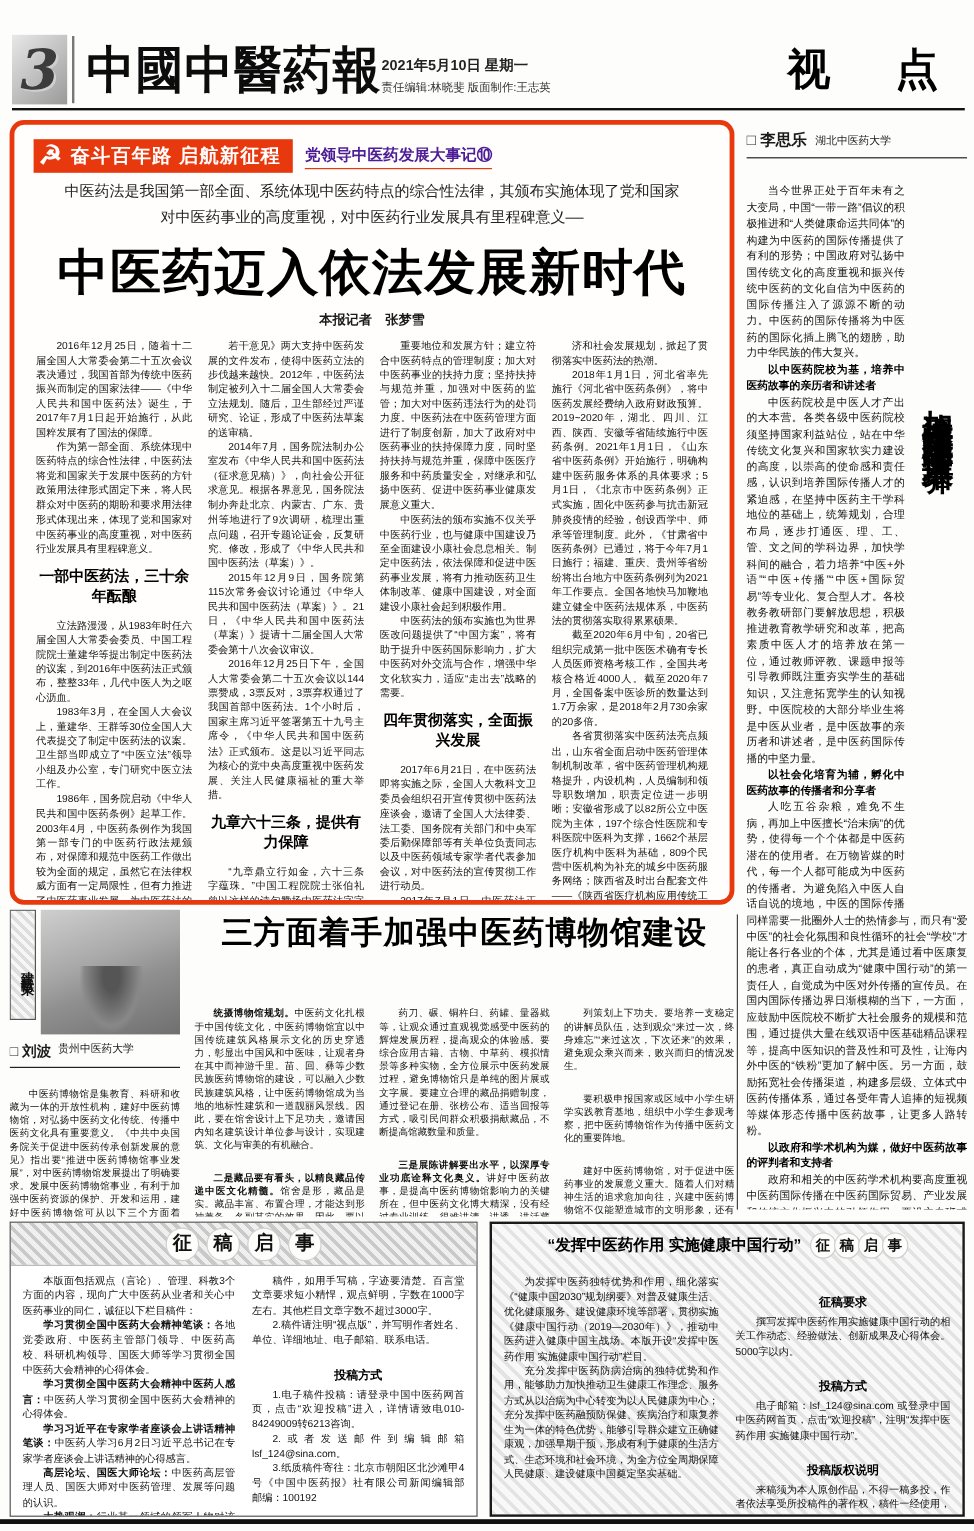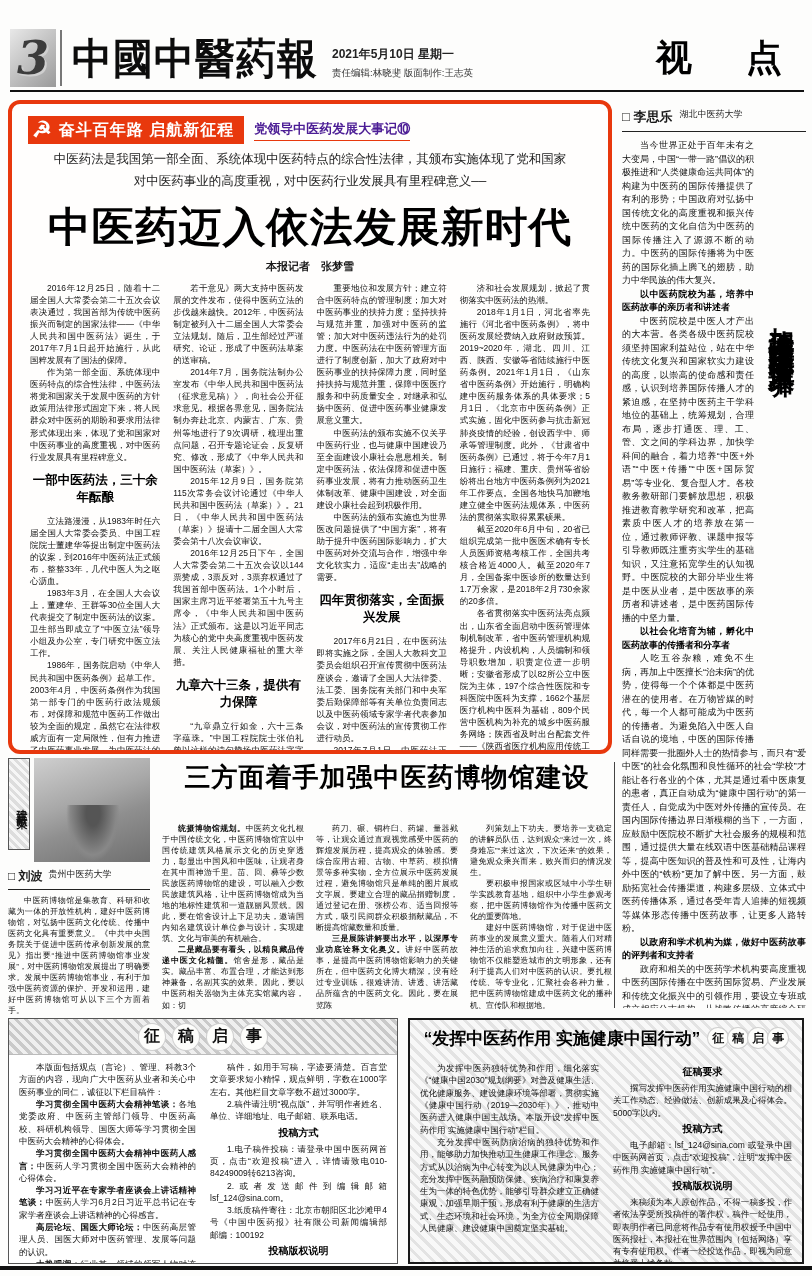--- a/index.html
+++ b/index.html
@@ -5,77 +5,77 @@
   html,body{margin:0;padding:0;}
   body{width:812px;height:1276px;position:relative;background:#fdfdfc;font-family:"Liberation Sans",sans-serif;color:#1a1a1a;overflow:hidden;}
   [data-name]{box-sizing:border-box;}
 
   
   .header{position:absolute;top:26px;left:10px;width:794px;height:66px;border-bottom:2px solid #111;display:flex;align-items:center;}
   .pagenum-box{width:46px;height:58px;background:linear-gradient(135deg,#e8e8e8,#9a9a9a);display:flex;align-items:center;justify-content:center;}
   .pagenum{font-family:"DejaVu Serif",serif;font-style:italic;font-weight:bold;font-size:46px;color:#3c3c3c;text-shadow:2px 2px 0 #cfcfcf;}
   .head-div{width:2px;height:56px;background:#777;margin:0 10px 0 4px;}
   .masthead{font-family:"DejaVu Serif",serif;font-weight:bold;font-size:40px;letter-spacing:1px;color:#0c0c0c;transform:scaleY(1.05);}
-  .dateblock{margin-left:14px;margin-top:10px;}
+  .dateblock{margin-top:10px;}
   .date-line{font-size:12px;font-weight:bold;color:#222;}
   .editor-line{font-size:9.5px;color:#333;margin-top:4px;}
   .section-label{margin-left:auto;font-size:36px;font-weight:900;letter-spacing:22px;color:#000;margin-right:0;white-space:nowrap;}
 
   
   .red-box{position:absolute;top:100px;left:8px;width:604px;height:654px;border:4px solid #e8380d;border-radius:12px;background:#fffefd;overflow:hidden;padding:8px 14px;}
   .badge-row{display:flex;align-items:center;gap:10px;margin:4px 2px 6px;}
   .badge{background:#e8380d;color:#fff;font-weight:bold;font-size:16px;padding:3px 10px 3px 4px;display:flex;align-items:center;gap:6px;letter-spacing:1px;}
   .emblem{font-size:22px;line-height:1;color:#fff;}
   .series{color:#4c1d95;font-size:13px;font-weight:bold;border-bottom:1.5px solid #e8380d;padding-bottom:2px;}
   .intro{font-family:Liberation Mono, monospace;font-size:12.5px;line-height:1.75;color:#222;text-align:center;width:520px;margin:6px auto 2px;}
   .main-headline{text-align:center;font-size:41px;font-weight:900;letter-spacing:1px;margin:6px 0 4px;color:#000;transform:scaleX(1.04);}
   .byline{text-align:center;font-size:11px;font-weight:bold;margin-bottom:8px;}
   .main-cols{display:flex;gap:13px;height:470px;overflow:hidden;padding:0 4px;justify-content:center;}
   .main-cols .col{flex:1;min-width:0;}
   p.para{margin:0;font-size:8.5px;line-height:1.42;text-align:justify;text-indent:2em;color:#111;}
   p.sub{margin:0;font-size:9px;line-height:1.42;font-weight:bold;text-align:justify;text-indent:2em;color:#000;}
   p.colhead{margin:9px 0;font-size:12.5px;font-weight:900;text-align:center;text-indent:0;color:#000;}
-  p.chead{margin:3px 0 3px;font-size:10px;font-weight:900;text-align:center;text-indent:0;color:#000;}
+  p.chead{margin:16px 0 3px;font-size:10px;font-weight:900;text-align:center;text-indent:0;color:#000;}
 
   
   .right-article{position:absolute;top:108px;left:622px;width:184px;height:900px;overflow:hidden;}
-  .author-row{display:flex;align-items:flex-start;gap:7px;border-bottom:1.5px solid #222;padding-bottom:5px;margin-bottom:7px;}
+  .author-row{display:flex;align-items:center;gap:7px;border-bottom:1.5px solid #222;padding-bottom:5px;margin-bottom:21px;}
   .author{font-size:13px;font-weight:bold;}
   .affil{font-size:9px;color:#222;}
   .vh-float{float:right;width:52px;height:600px;position:relative;}
   .vh-text{position:absolute;top:168px;right:6px;writing-mode:vertical-rl;font-size:26px;font-weight:900;letter-spacing:3px;color:#000;}
   .right-article p.para,.right-article p.sub{font-size:9px;line-height:1.5;}
 
   
   .middle-section{position:absolute;top:758px;left:8px;width:604px;height:256px;overflow:hidden;}
   .mid-flex{display:flex;gap:12px;height:100%;}
   .mid-col1{width:142px;flex:none;}
   .mid-right{flex:1;min-width:0;display:flex;flex-direction:column;}
   .mid-headline{text-align:center;font-size:26px;font-weight:900;letter-spacing:1px;margin:2px 0 28px;color:#000;}
   .mid-cols{display:flex;gap:12px;flex:1;overflow:hidden;}
   .mid-cols .col{flex:1;min-width:0;}
-  .middle-section p.para,.middle-section p.sub{font-size:8px;line-height:1.38;}
+  .middle-section p.para,.middle-section p.sub{font-size:8px;line-height:1.38;margin-top:16px;}
   .photo-row{display:flex;gap:4px;height:104px;margin-bottom:6px;}
   .vlabel{width:22px;height:92px;border:1px solid #555;background:repeating-linear-gradient(45deg,#ddd 0 3px,#f6f6f6 3px 6px);writing-mode:vertical-rl;text-align:center;font-size:11px;font-weight:bold;letter-spacing:3px;padding-top:4px;color:#111;}
   .photo{flex:1;background:linear-gradient(160deg,#cfcfcf 0%,#a8a8a8 40%,#8f8f8f 60%,#6f6f6f 100%);position:relative;}
   .photo:after{content:"";position:absolute;left:28%;bottom:0;width:46%;height:55%;background:radial-gradient(ellipse at 50% 15%,#555 18%,#888 60%,transparent 70%);}
   .mid-author-row{display:flex;align-items:flex-start;gap:6px;border-bottom:1.5px solid #222;padding-bottom:4px;margin-bottom:5px;}
   .mid-author-row .author{font-size:12px;}
 
   .vrule{position:absolute;left:614px;top:762px;width:1px;height:246px;background:#444;}
 
   
   .hatch{background:repeating-linear-gradient(45deg,#c9c9c9 0 3px,#efefef 3px 7px);}
   .notice-left{position:absolute;top:1018px;left:8px;width:390px;height:246px;border:1px solid #555;background:#fff;overflow:hidden;}
   .notice-right{position:absolute;top:1018px;left:408px;width:396px;height:246px;border:2px solid #1a1a1a;overflow:hidden;background:repeating-linear-gradient(45deg,#e3e3e3 0 3px,#f8f8f8 3px 8px);}
   .band{height:36px;display:flex;align-items:center;justify-content:center;gap:8px;}
   .notice-left .band{border-bottom:1px solid #bbb;}
   .circle{display:inline-flex;align-items:center;justify-content:center;width:26px;height:26px;border-radius:50%;background:#fdfdfb;font-family:"DejaVu Serif",serif;font-weight:bold;font-size:16px;color:#111;box-shadow:0 0 0 1px #cfcfcf;}
   .notice-right .circle{width:20px;height:20px;font-size:12px;}
-  .band-title{font-size:17px;font-weight:900;color:#000;white-space:nowrap;}
+  .band-title{font-size:13px;font-weight:900;color:#000;white-space:nowrap;}
   .notice-cols{display:flex;gap:14px;padding:6px 10px;height:200px;overflow:hidden;}
   .notice-cols .col{flex:1;min-width:0;}
   .notice-left p.para,.notice-left p.sub,.notice-right p.para{font-size:8.5px;line-height:1.45;}
   .bottom-rule{position:absolute;top:1266px;left:0;width:812px;height:4px;background:#111;}
 </style>
 </head>
 <body>
 
 <div class="header" data-name="page-header">
   <div class="pagenum-box" data-name="page-number-box">

